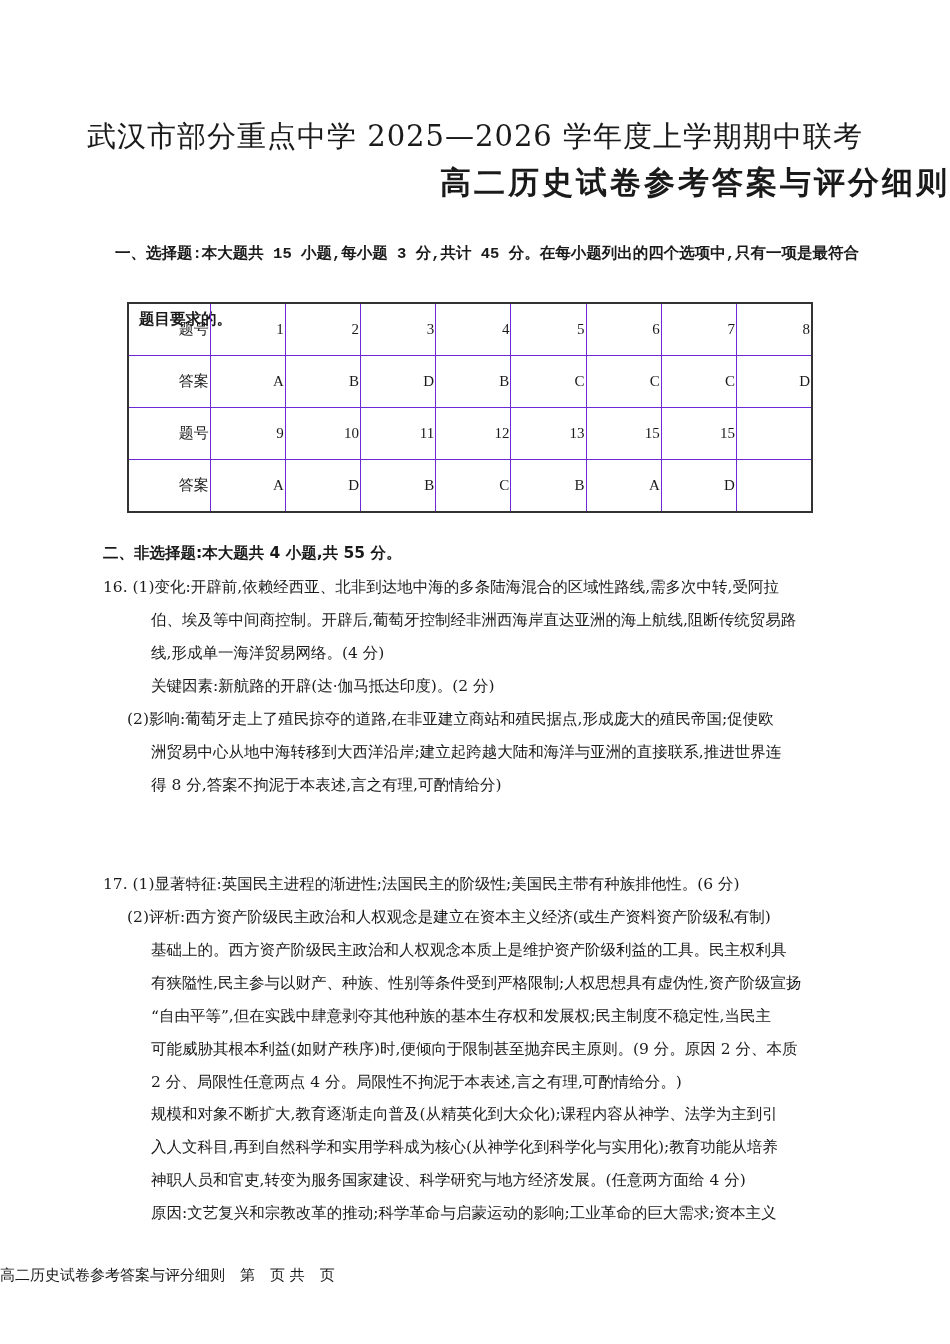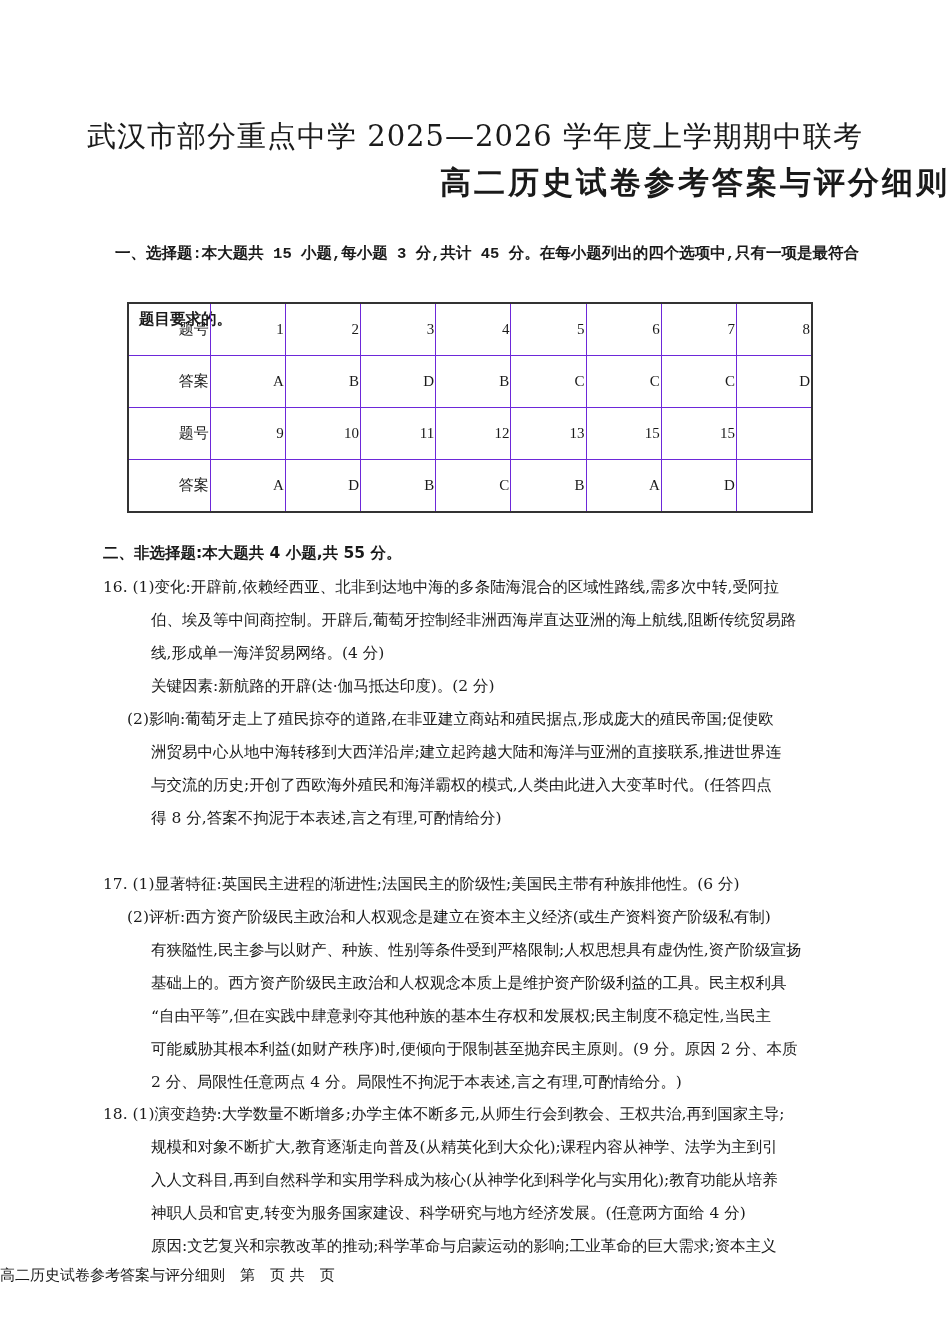--- a/index.html
+++ b/index.html
@@ -105,35 +105,33 @@
 
 <div class="sec2">二、非选择题:本大题共 4 小题,共 55 分。</div>
 
 <div class="body" style="top:571px;">
   <span class="qline">16. (1)变化:开辟前,依赖经西亚、北非到达地中海的多条陆海混合的区域性路线,需多次中转,受阿拉</span>
   <span class="qline" style="padding-left:48px">伯、埃及等中间商控制。开辟后,葡萄牙控制经非洲西海岸直达亚洲的海上航线,阻断传统贸易路</span>
   <span class="qline" style="padding-left:48px">线,形成单一海洋贸易网络。(4 分)</span>
   <span class="qline" style="padding-left:48px">关键因素:新航路的开辟(达·伽马抵达印度)。(2 分)</span>
   <span class="qline" style="padding-left:24px">(2)影响:葡萄牙走上了殖民掠夺的道路,在非亚建立商站和殖民据点,形成庞大的殖民帝国;促使欧</span>
   <span class="qline" style="padding-left:48px">洲贸易中心从地中海转移到大西洋沿岸;建立起跨越大陆和海洋与亚洲的直接联系,推进世界连</span>
-  <span class="qline" style="padding-left:48px">与交流的历史;开创了西欧海外殖民和海洋霸权的模式,人类由此进入大变革时代。(任答四点</span>
   <span class="qline" style="padding-left:48px">得 8 分,答案不拘泥于本表述,言之有理,可酌情给分)</span>
 </div>
 
 <div class="body" style="top:868px;">
   <span class="qline">17. (1)显著特征:英国民主进程的渐进性;法国民主的阶级性;美国民主带有种族排他性。(6 分)</span>
   <span class="qline" style="padding-left:24px">(2)评析:西方资产阶级民主政治和人权观念是建立在资本主义经济(或生产资料资产阶级私有制)</span>
+  <span class="qline" style="padding-left:48px">基础上的。西方资产阶级民主政治和人权观念本质上是维护资产阶级利益的工具。民主权利具</span>
   <span class="qline" style="padding-left:48px">有狭隘性,民主参与以财产、种族、性别等条件受到严格限制;人权思想具有虚伪性,资产阶级宣扬</span>
-  <span class="qline" style="padding-left:48px">基础上的。西方资产阶级民主政治和人权观念本质上是维护资产阶级利益的工具。民主权利具</span>
   <span class="qline" style="padding-left:48px">“自由平等”,但在实践中肆意剥夺其他种族的基本生存权和发展权;民主制度不稳定性,当民主</span>
   <span class="qline" style="padding-left:48px">可能威胁其根本利益(如财产秩序)时,便倾向于限制甚至抛弃民主原则。(9 分。原因 2 分、本质</span>
   <span class="qline" style="padding-left:48px">2 分、局限性任意两点 4 分。局限性不拘泥于本表述,言之有理,可酌情给分。)</span>
 </div>
 
 <div class="body" style="top:1098px;">
-  <span class="qline">18. (1)演变趋势:大学数量不断增多;办学主体不断多元,从师生行会到教会、王权共治,再到国家主导;</span>
   <span class="qline" style="padding-left:48px">规模和对象不断扩大,教育逐渐走向普及(从精英化到大众化);课程内容从神学、法学为主到引</span>
   <span class="qline" style="padding-left:48px">入人文科目,再到自然科学和实用学科成为核心(从神学化到科学化与实用化);教育功能从培养</span>
   <span class="qline" style="padding-left:48px">神职人员和官吏,转变为服务国家建设、科学研究与地方经济发展。(任意两方面给 4 分)</span>
   <span class="qline" style="padding-left:48px">原因:文艺复兴和宗教改革的推动;科学革命与启蒙运动的影响;工业革命的巨大需求;资本主义</span>
 </div>
 
 <div class="footer">高二历史试卷参考答案与评分细则　第　页 共　页</div>
 
 </body></html>

